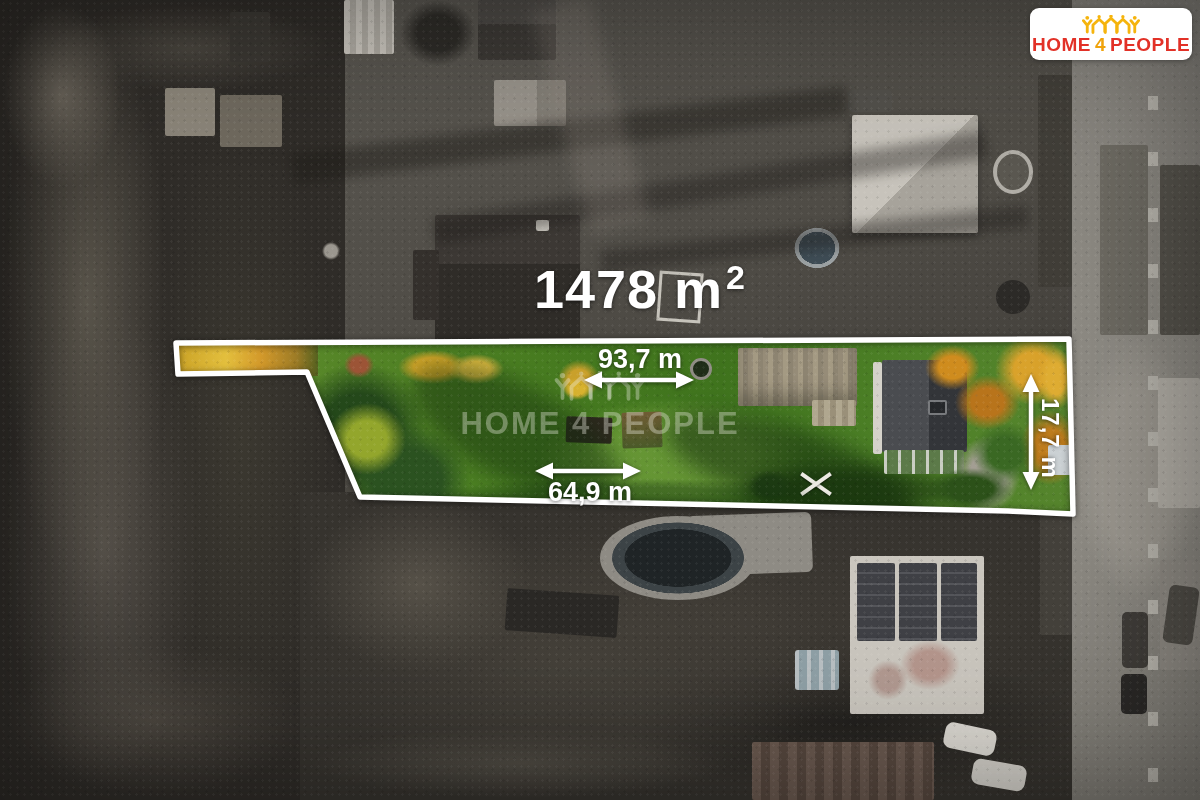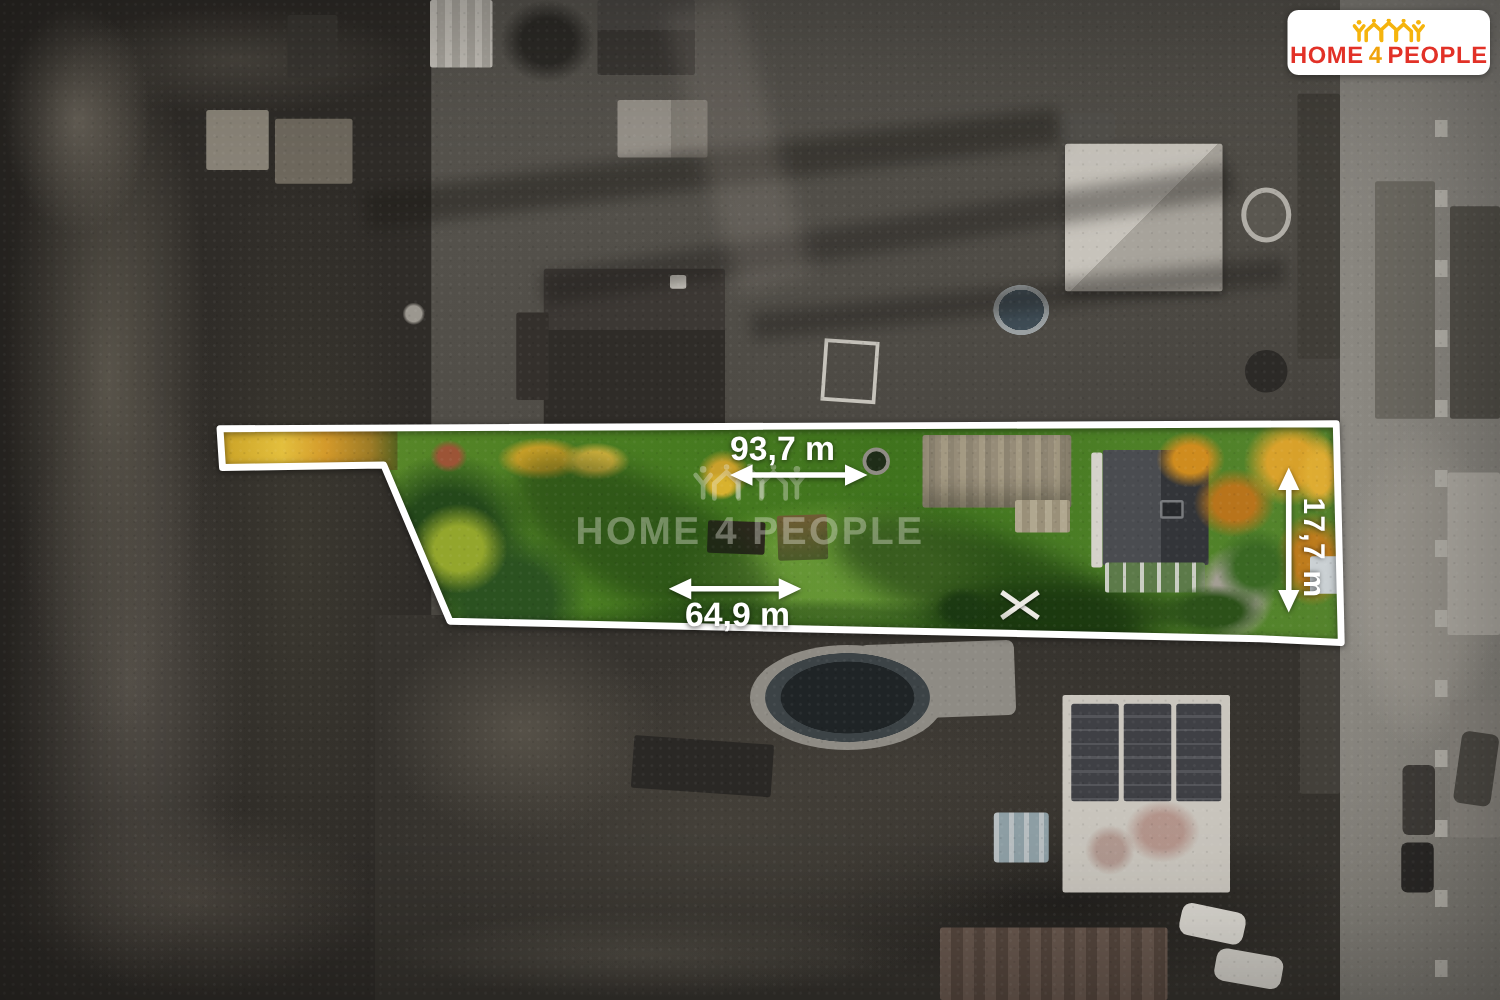--- a/index.html
+++ b/index.html
@@ -31,21 +31,21 @@
       radial-gradient(closest-side at 28% 88%,#514d45 0%,rgba(81,77,69,0) 95%);}
   #right-strip{left:1072px;top:0;width:128px;height:800px;
     background:linear-gradient(180deg,#83807a 0%,#8d8a83 30%,#918e87 60%,#7e7b74 100%);}
 
   
   .anno{position:absolute;color:#fff;font-weight:bold;
     text-shadow:0 1px 4px rgba(0,0,0,.6);z-index:50;}
   #area-label{left:525px;top:262px;width:230px;text-align:center;
     font-size:54px;line-height:1;letter-spacing:1px;}
   #area-label .sup{font-size:34px;position:relative;top:-19px;margin-left:3px;}
-  #label-topwidth{left:584px;top:344px;width:112px;text-align:left;font-size:27px;}
+  #label-topwidth{left:584px;top:344px;width:112px;text-align:center;font-size:27px;}
   #label-bottomwidth{left:534px;top:477px;width:112px;text-align:center;font-size:27px;}
   #label-depth{left:1036px;top:398px;height:100px;font-size:24px;
     writing-mode:vertical-rl;letter-spacing:1px;}
   .dim-arrow{position:absolute;z-index:49;filter:drop-shadow(0 1px 2px rgba(0,0,0,.5));}
 
   
   #watermark{left:450px;top:371px;width:300px;text-align:center;z-index:48;position:absolute;}
   #watermark .wm-icon{color:rgba(232,232,221,.38);}
   #watermark .wm-text{font-size:31px;font-weight:bold;letter-spacing:2px;
     color:rgba(232,232,221,.38);margin-top:1px;white-space:nowrap;}
@@ -172,20 +172,21 @@
     <div class="bl" style="left:420px;top:478px;width:420px;height:40px;background:radial-gradient(closest-side,rgba(20,50,14,.4) 55%,rgba(20,50,14,0) 100%);"></div>
   </div>
 
   <div id="grain"></div>
   <div id="vignette"></div>
 
   <svg id="outline-svg" width="1200" height="800" viewBox="0 0 1200 800">
     <polygon points="176,343 1069,339 1073,514 1008,511 360,497 307,372 178,374" fill="none" stroke="#ffffff" stroke-width="5.5" stroke-linejoin="round"></polygon>
   </svg>
 
+  <div class="anno" id="area-label"><span>1478 m</span><span class="sup">2</span></div>
 
   <div class="anno" id="label-topwidth">93,7 m</div>
   <svg class="dim-arrow" style="left:583px;top:369px" width="112" height="22" viewBox="0 0 112 22">
     <line x1="16" y1="11" x2="96" y2="11" stroke="#fff" stroke-width="4.5"></line>
     <polygon points="1,11 19,2.5 19,19.5" fill="#fff"></polygon>
     <polygon points="111,11 93,2.5 93,19.5" fill="#fff"></polygon>
   </svg>
 
   <div class="anno" id="label-bottomwidth">64,9 m</div>
   <svg class="dim-arrow" style="left:534px;top:460px" width="108" height="22" viewBox="0 0 108 22">

